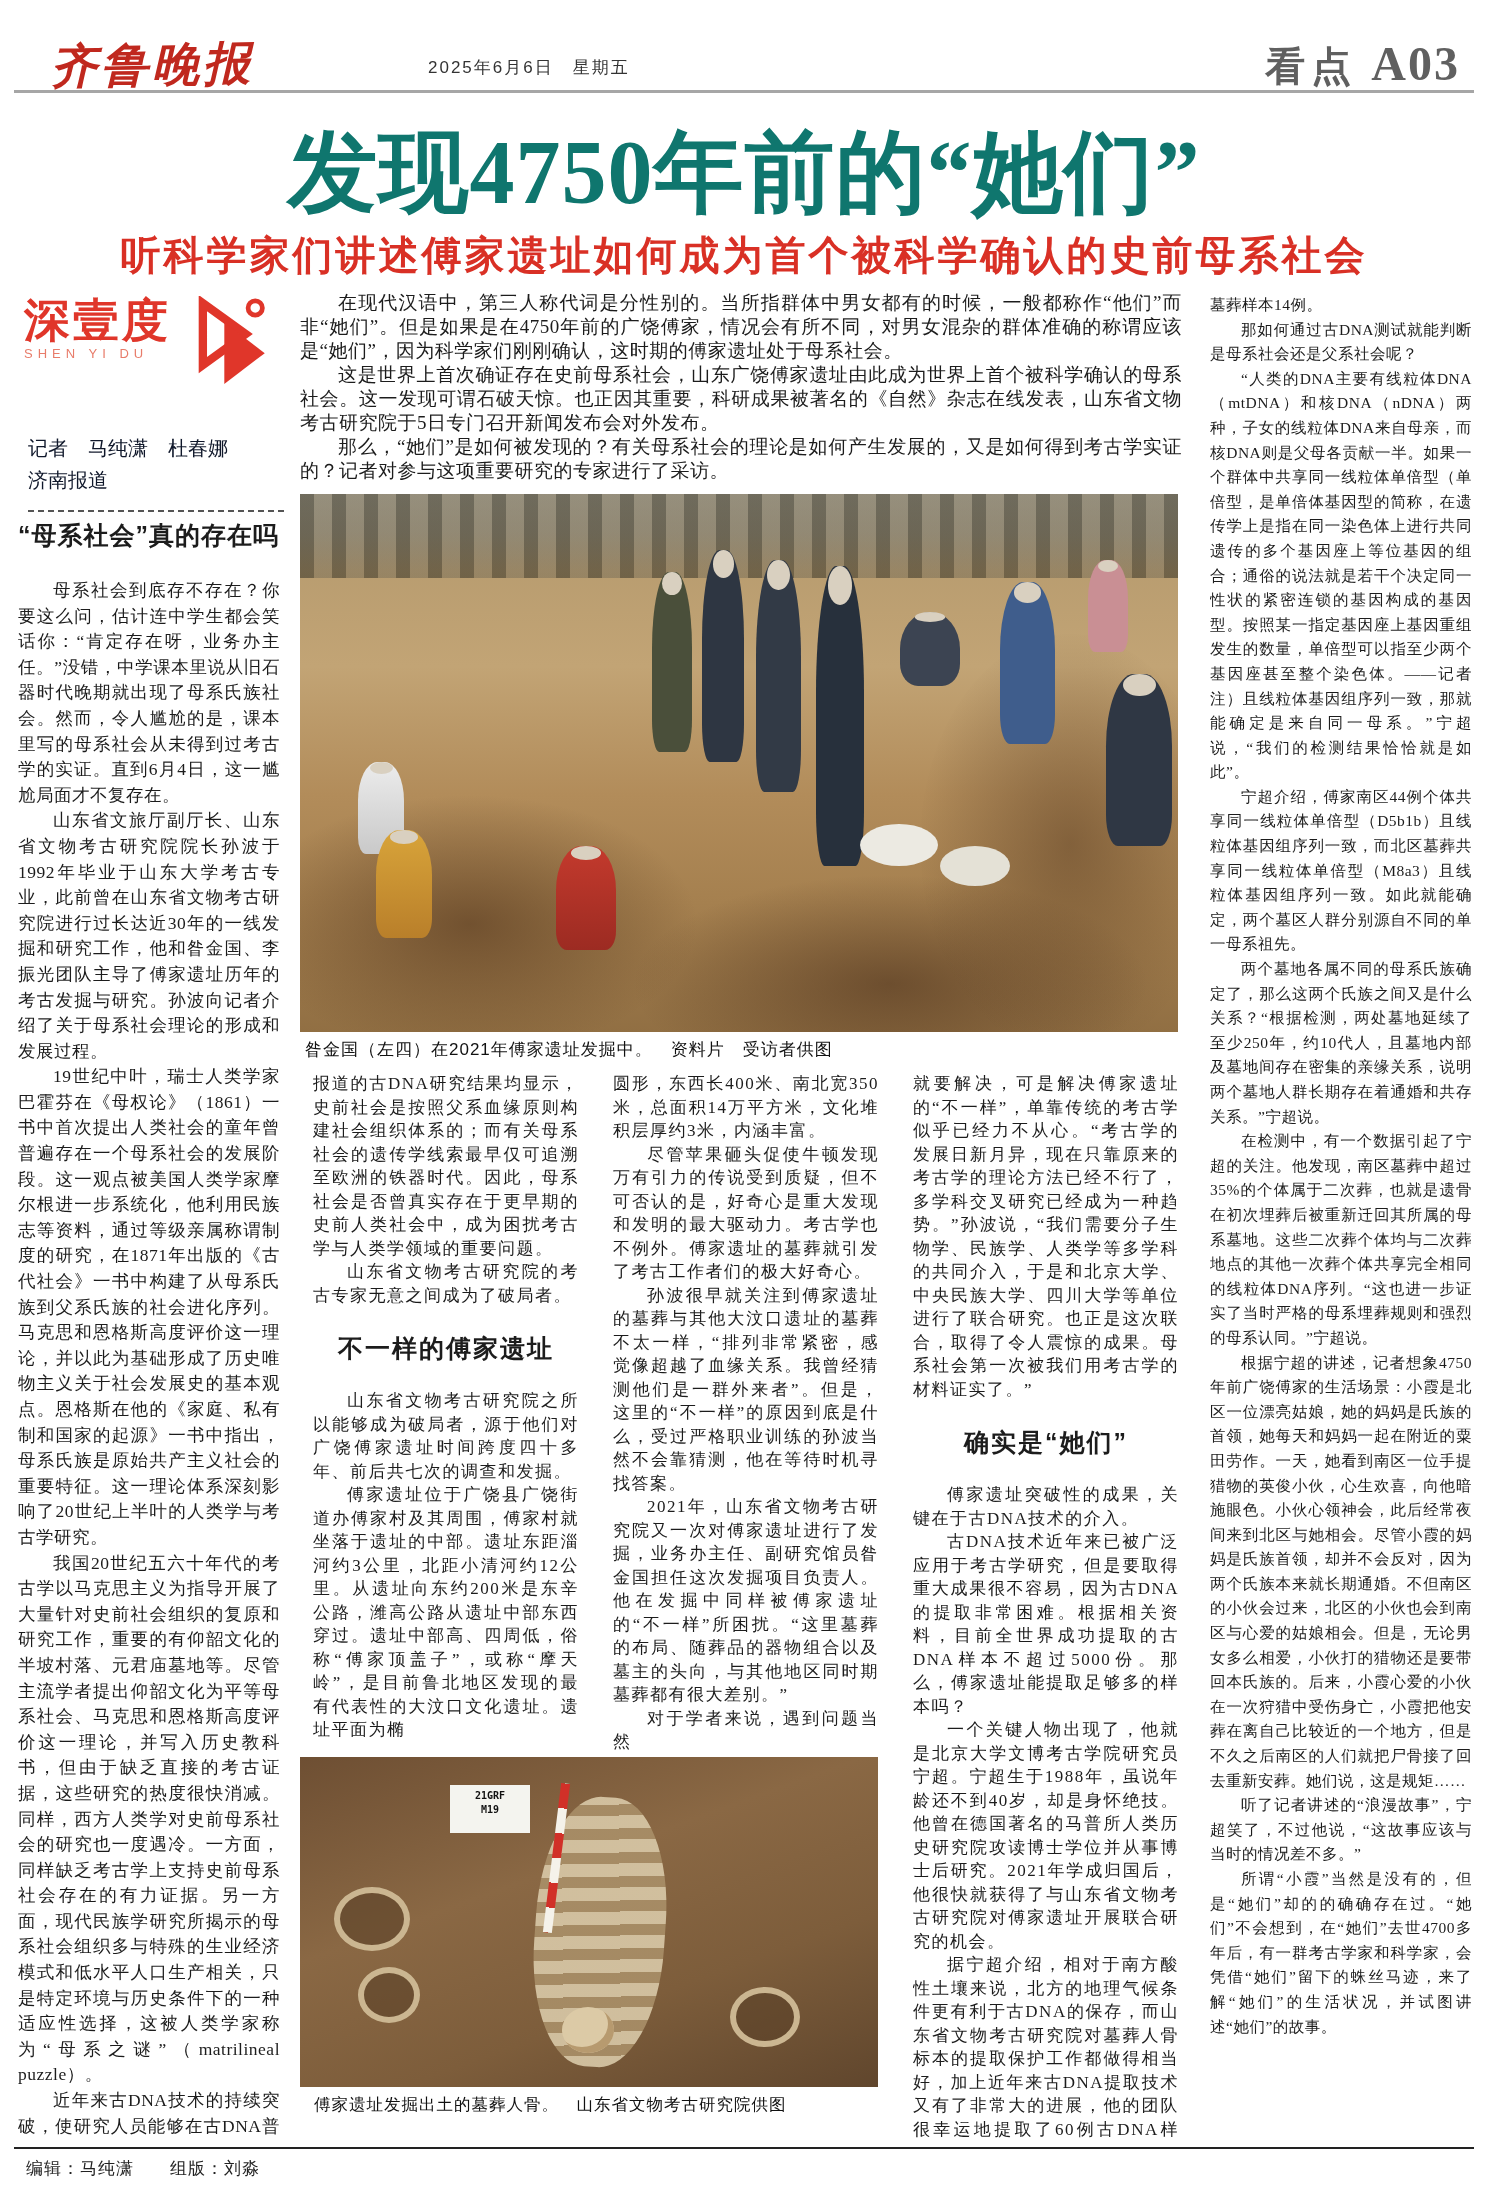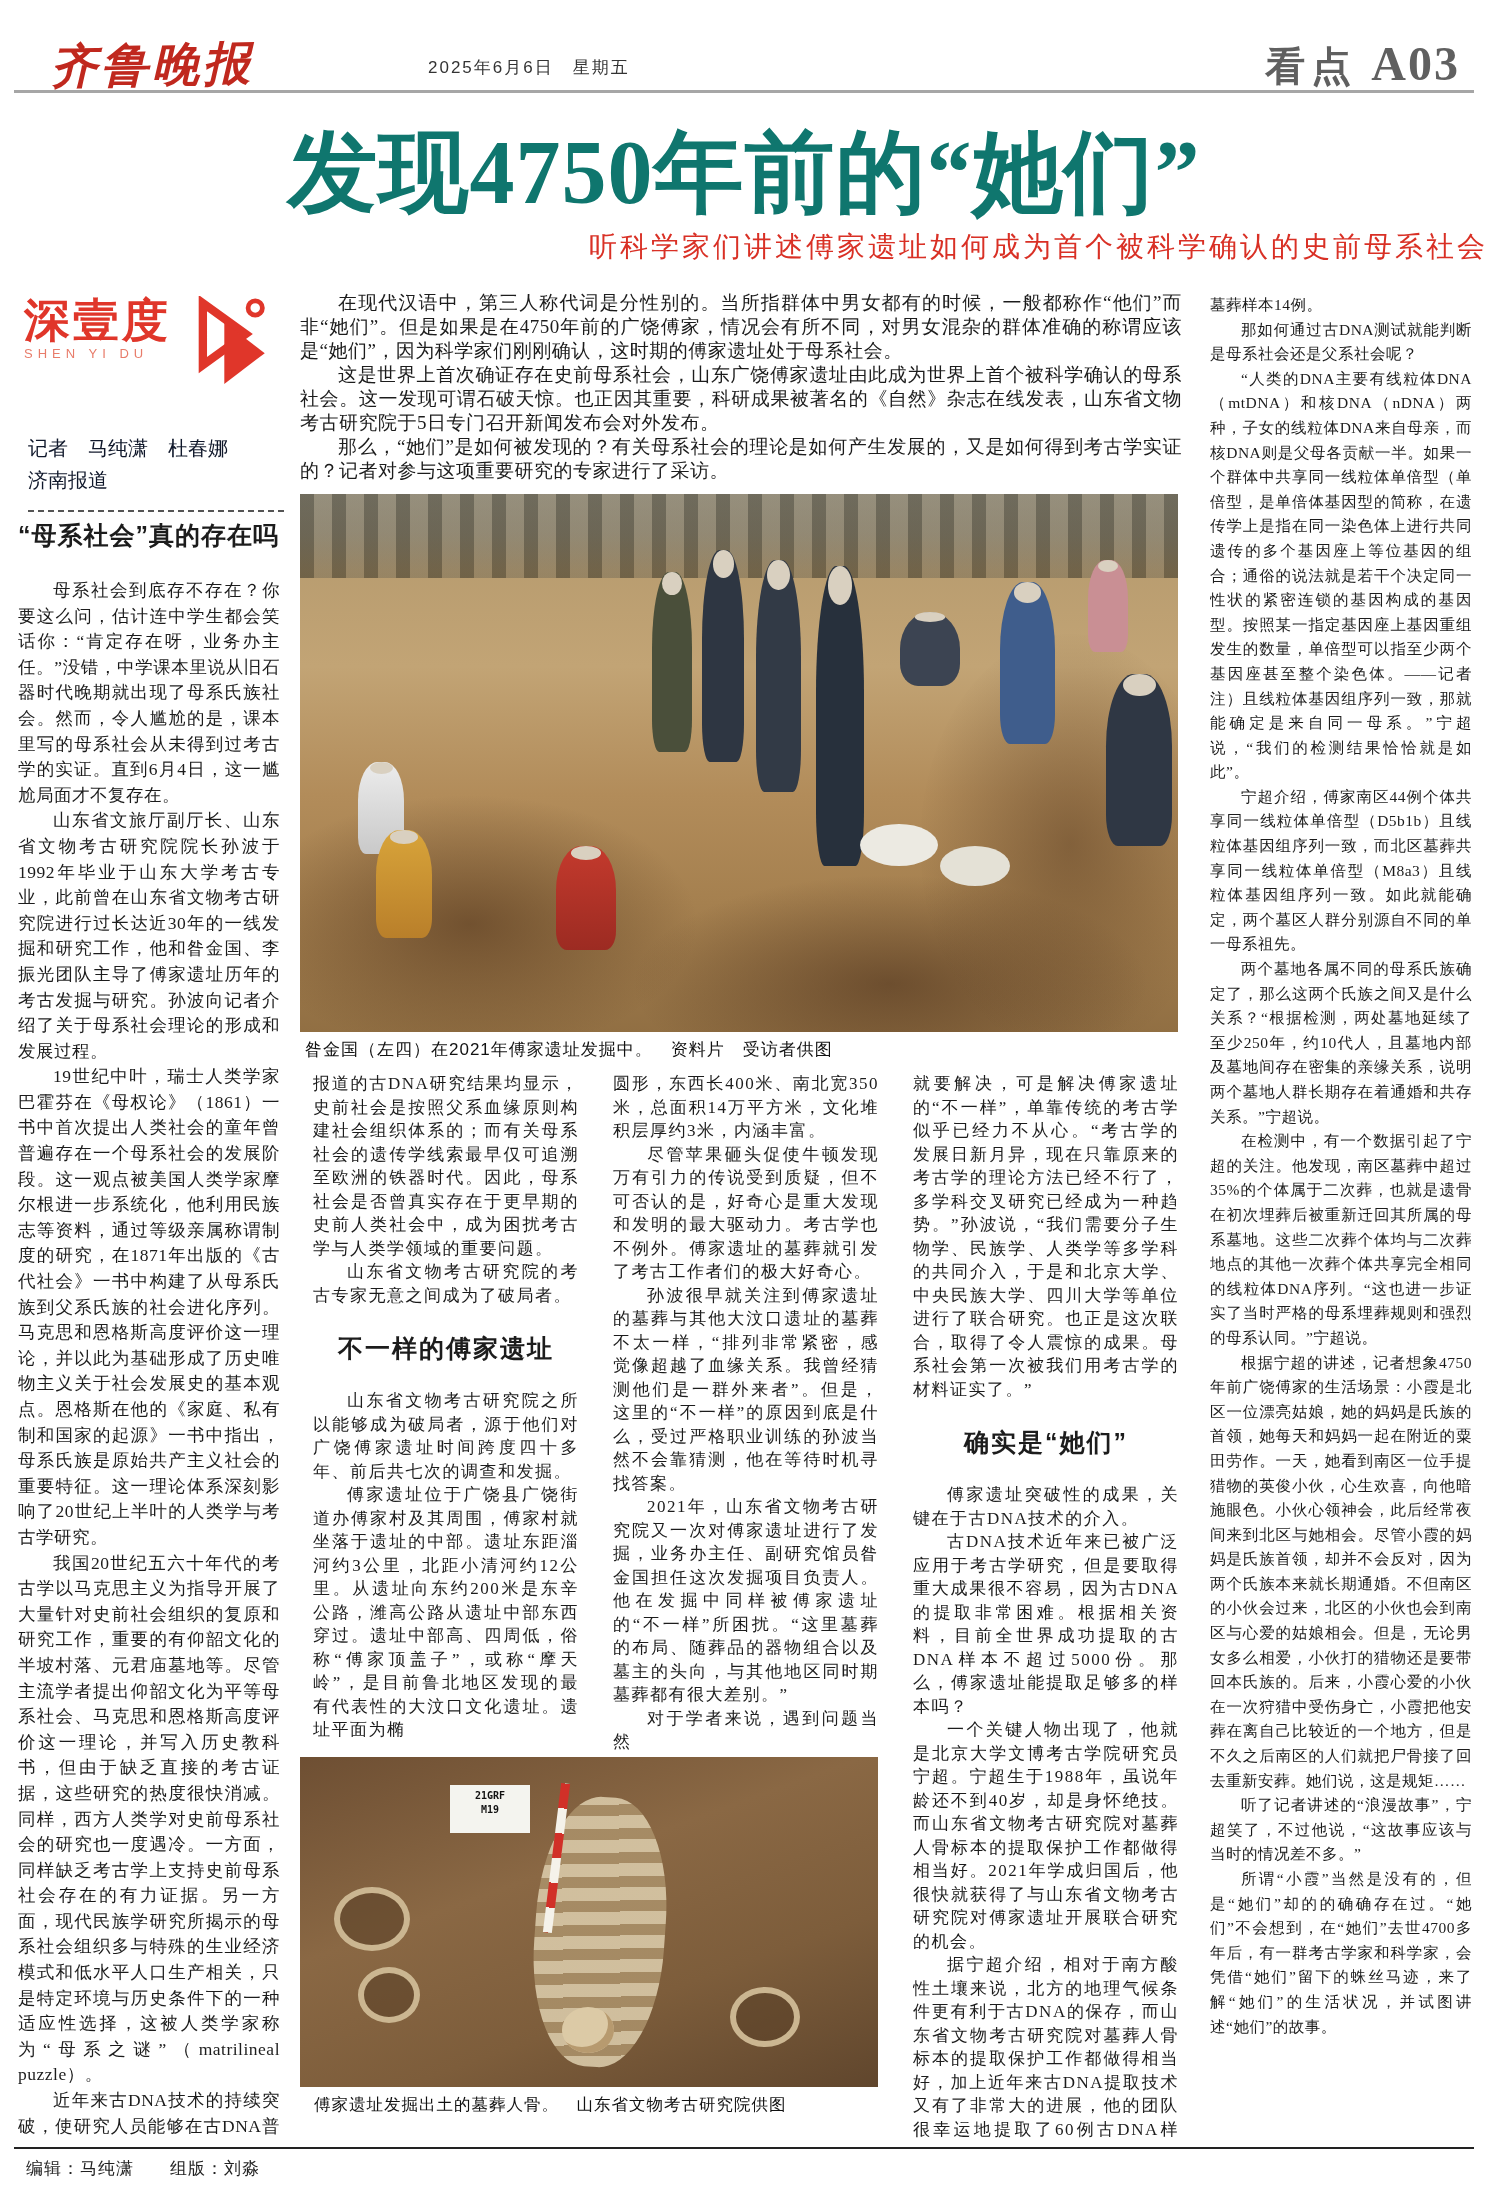--- a/index.html
+++ b/index.html
@@ -12,21 +12,21 @@
   #masthead{left:50px;top:34px;font-size:47px;font-weight:bold;font-style:italic;
             color:#c0281e;letter-spacing:4px;transform:rotate(-1deg);}
   #hdate{left:428px;top:56px;font-size:17px;color:#333;letter-spacing:2px;font-family:"Liberation Sans",sans-serif;}
   #hsec{right:28px;top:36px;color:#606060;font-weight:bold;white-space:nowrap;}
   #hsec .sec{font-size:40px;letter-spacing:6px;}
   #hsec .pno{font-size:48px;margin-left:14px;letter-spacing:2px;}
   #hrule{left:14px;top:90px;width:1460px;height:3px;background:#a6a6a6;}
   
   #title{left:0;top:112px;width:100%;text-align:center;font-size:90px;font-weight:900;
          letter-spacing:1px;color:#0f766e;}
-  #deck{left:0;top:228px;width:100%;text-align:right;font-size:28px;letter-spacing:3px;color:#d93025;}
+  #deck{left:0;top:228px;width:100%;text-align:center;font-size:40px;letter-spacing:3px;color:#d93025;font-weight:bold;}
   
   #logoBox{left:24px;top:296px;width:250px;height:108px;display:flex;align-items:flex-start;justify-content:space-between;}
   #logoTxt{display:flex;flex-direction:column;}
   #logoCn{font-size:46px;font-weight:900;color:#e0362a;letter-spacing:3px;font-family:"Liberation Sans",sans-serif;line-height:1.05;}
   #logoEn{font-size:13px;color:#e87c6a;letter-spacing:5px;font-family:"Liberation Sans",sans-serif;margin-top:2px;}
   #byline{left:28px;top:432px;width:256px;font-size:20px;line-height:1.6;color:#0f172a;
           border-bottom:2px dashed #555;padding-bottom:14px;font-family:"Liberation Sans",sans-serif;}
   #col1{left:18px;top:520px;width:262px;height:1622px;overflow:hidden;
         font-size:17.5px;line-height:25.6px;letter-spacing:0.5px;}
   #col1 .col-h{font-family:"Liberation Sans",sans-serif;font-size:25px;font-weight:bold;
@@ -150,21 +150,21 @@
     <p class="ind">尽管苹果砸头促使牛顿发现万有引力的传说受到质疑，但不可否认的是，好奇心是重大发现和发明的最大驱动力。考古学也不例外。傅家遗址的墓葬就引发了考古工作者们的极大好奇心。</p>
     <p class="ind">孙波很早就关注到傅家遗址的墓葬与其他大汶口遗址的墓葬不太一样，“排列非常紧密，感觉像超越了血缘关系。我曾经猜测他们是一群外来者”。但是，这里的“不一样”的原因到底是什么，受过严格职业训练的孙波当然不会靠猜测，他在等待时机寻找答案。</p>
     <p class="ind">2021年，山东省文物考古研究院又一次对傅家遗址进行了发掘，业务办主任、副研究馆员昝金国担任这次发掘项目负责人。他在发掘中同样被傅家遗址的“不一样”所困扰。“这里墓葬的布局、随葬品的器物组合以及墓主的头向，与其他地区同时期墓葬都有很大差别。”</p>
     <p class="ind">对于学者来说，遇到问题当然</p>
   </div>
   <div class="abs midcol" id="col4">
     <p>就要解决，可是解决傅家遗址的“不一样”，单靠传统的考古学似乎已经力不从心。“考古学的发展日新月异，现在只靠原来的考古学的理论方法已经不行了，多学科交叉研究已经成为一种趋势。”孙波说，“我们需要分子生物学、民族学、人类学等多学科的共同介入，于是和北京大学、中央民族大学、四川大学等单位进行了联合研究。也正是这次联合，取得了令人震惊的成果。母系社会第一次被我们用考古学的材料证实了。”</p>
     <p class="mid-h">确实是“她们”</p>
     <p class="ind">傅家遗址突破性的成果，关键在于古DNA技术的介入。</p>
     <p class="ind">古DNA技术近年来已被广泛应用于考古学研究，但是要取得重大成果很不容易，因为古DNA的提取非常困难。根据相关资料，目前全世界成功提取的古DNA样本不超过5000份。那么，傅家遗址能提取足够多的样本吗？</p>
-    <p class="ind">一个关键人物出现了，他就是北京大学文博考古学院研究员宁超。宁超生于1988年，虽说年龄还不到40岁，却是身怀绝技。而山东省文物考古研究院对墓葬人骨标本的提取保护工作都做得相当好。2021年学成归国后，他很快就获得了与山东省文物考古研究院对傅家遗址开展联合研究的机会。</p>
+    <p class="ind">一个关键人物出现了，他就是北京大学文博考古学院研究员宁超。宁超生于1988年，虽说年龄还不到40岁，却是身怀绝技。他曾在德国著名的马普所人类历史研究院攻读博士学位并从事博士后研究。2021年学成归国后，他很快就获得了与山东省文物考古研究院对傅家遗址开展联合研究的机会。</p>
     <p class="ind">据宁超介绍，相对于南方酸性土壤来说，北方的地理气候条件更有利于古DNA的保存，而山东省文物考古研究院对墓葬人骨标本的提取保护工作都做得相当好，加上近年来古DNA提取技术又有了非常大的进展，他的团队很幸运地提取了60例古DNA样本，其中南区墓葬样本46例、北区</p>
   </div>
 
   <div class="abs" id="col5">
     <p>墓葬样本14例。</p>
     <p class="ind">那如何通过古DNA测试就能判断是母系社会还是父系社会呢？</p>
     <p class="ind">“人类的DNA主要有线粒体DNA（mtDNA）和核DNA（nDNA）两种，子女的线粒体DNA来自母亲，而核DNA则是父母各贡献一半。如果一个群体中共享同一线粒体单倍型（单倍型，是单倍体基因型的简称，在遗传学上是指在同一染色体上进行共同遗传的多个基因座上等位基因的组合；通俗的说法就是若干个决定同一性状的紧密连锁的基因构成的基因型。按照某一指定基因座上基因重组发生的数量，单倍型可以指至少两个基因座甚至整个染色体。——记者注）且线粒体基因组序列一致，那就能确定是来自同一母系。”宁超说，“我们的检测结果恰恰就是如此”。</p>
     <p class="ind">宁超介绍，傅家南区44例个体共享同一线粒体单倍型（D5b1b）且线粒体基因组序列一致，而北区墓葬共享同一线粒体单倍型（M8a3）且线粒体基因组序列一致。如此就能确定，两个墓区人群分别源自不同的单一母系祖先。</p>
     <p class="ind">两个墓地各属不同的母系氏族确定了，那么这两个氏族之间又是什么关系？“根据检测，两处墓地延续了至少250年，约10代人，且墓地内部及墓地间存在密集的亲缘关系，说明两个墓地人群长期存在着通婚和共存关系。”宁超说。</p>
     <p class="ind">在检测中，有一个数据引起了宁超的关注。他发现，南区墓葬中超过35%的个体属于二次葬，也就是遗骨在初次埋葬后被重新迁回其所属的母系墓地。这些二次葬个体均与二次葬地点的其他一次葬个体共享完全相同的线粒体DNA序列。“这也进一步证实了当时严格的母系埋葬规则和强烈的母系认同。”宁超说。</p>

